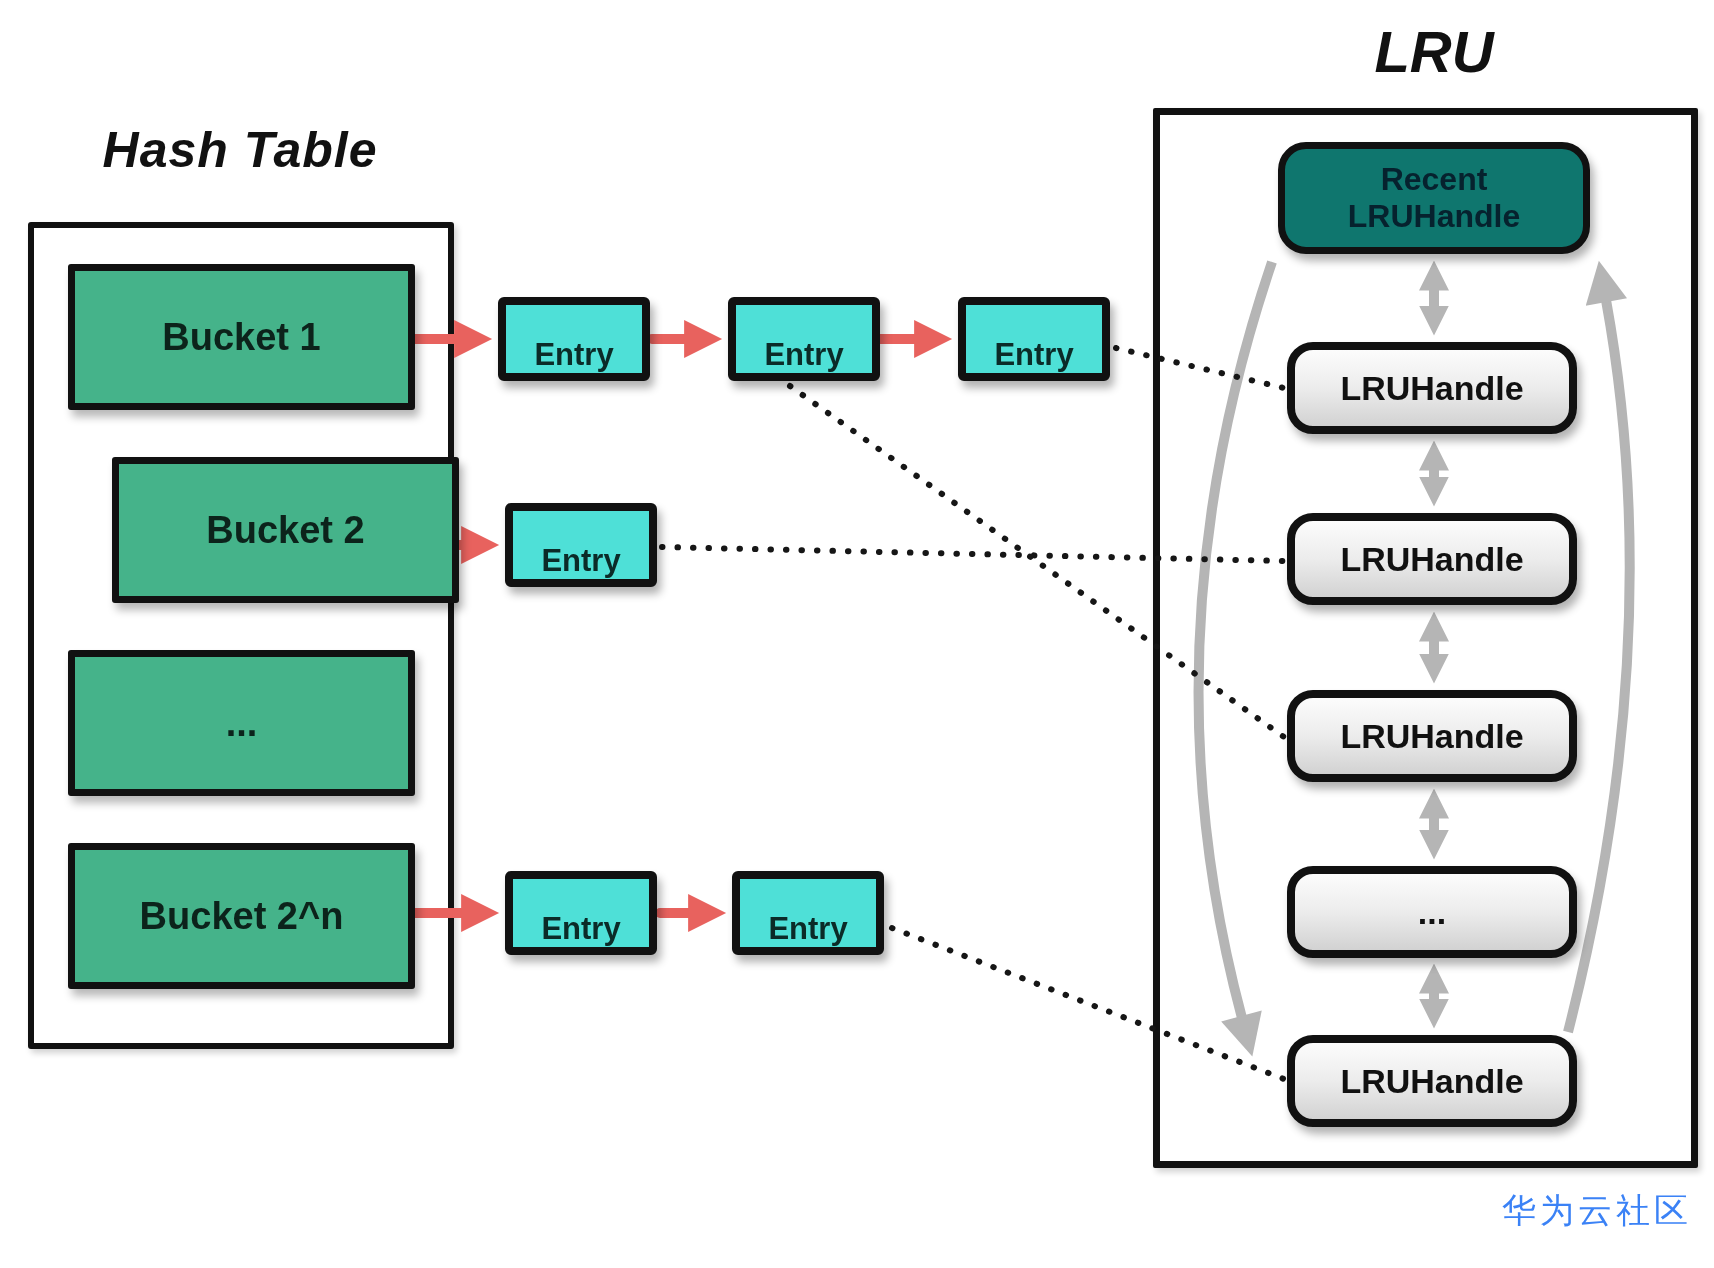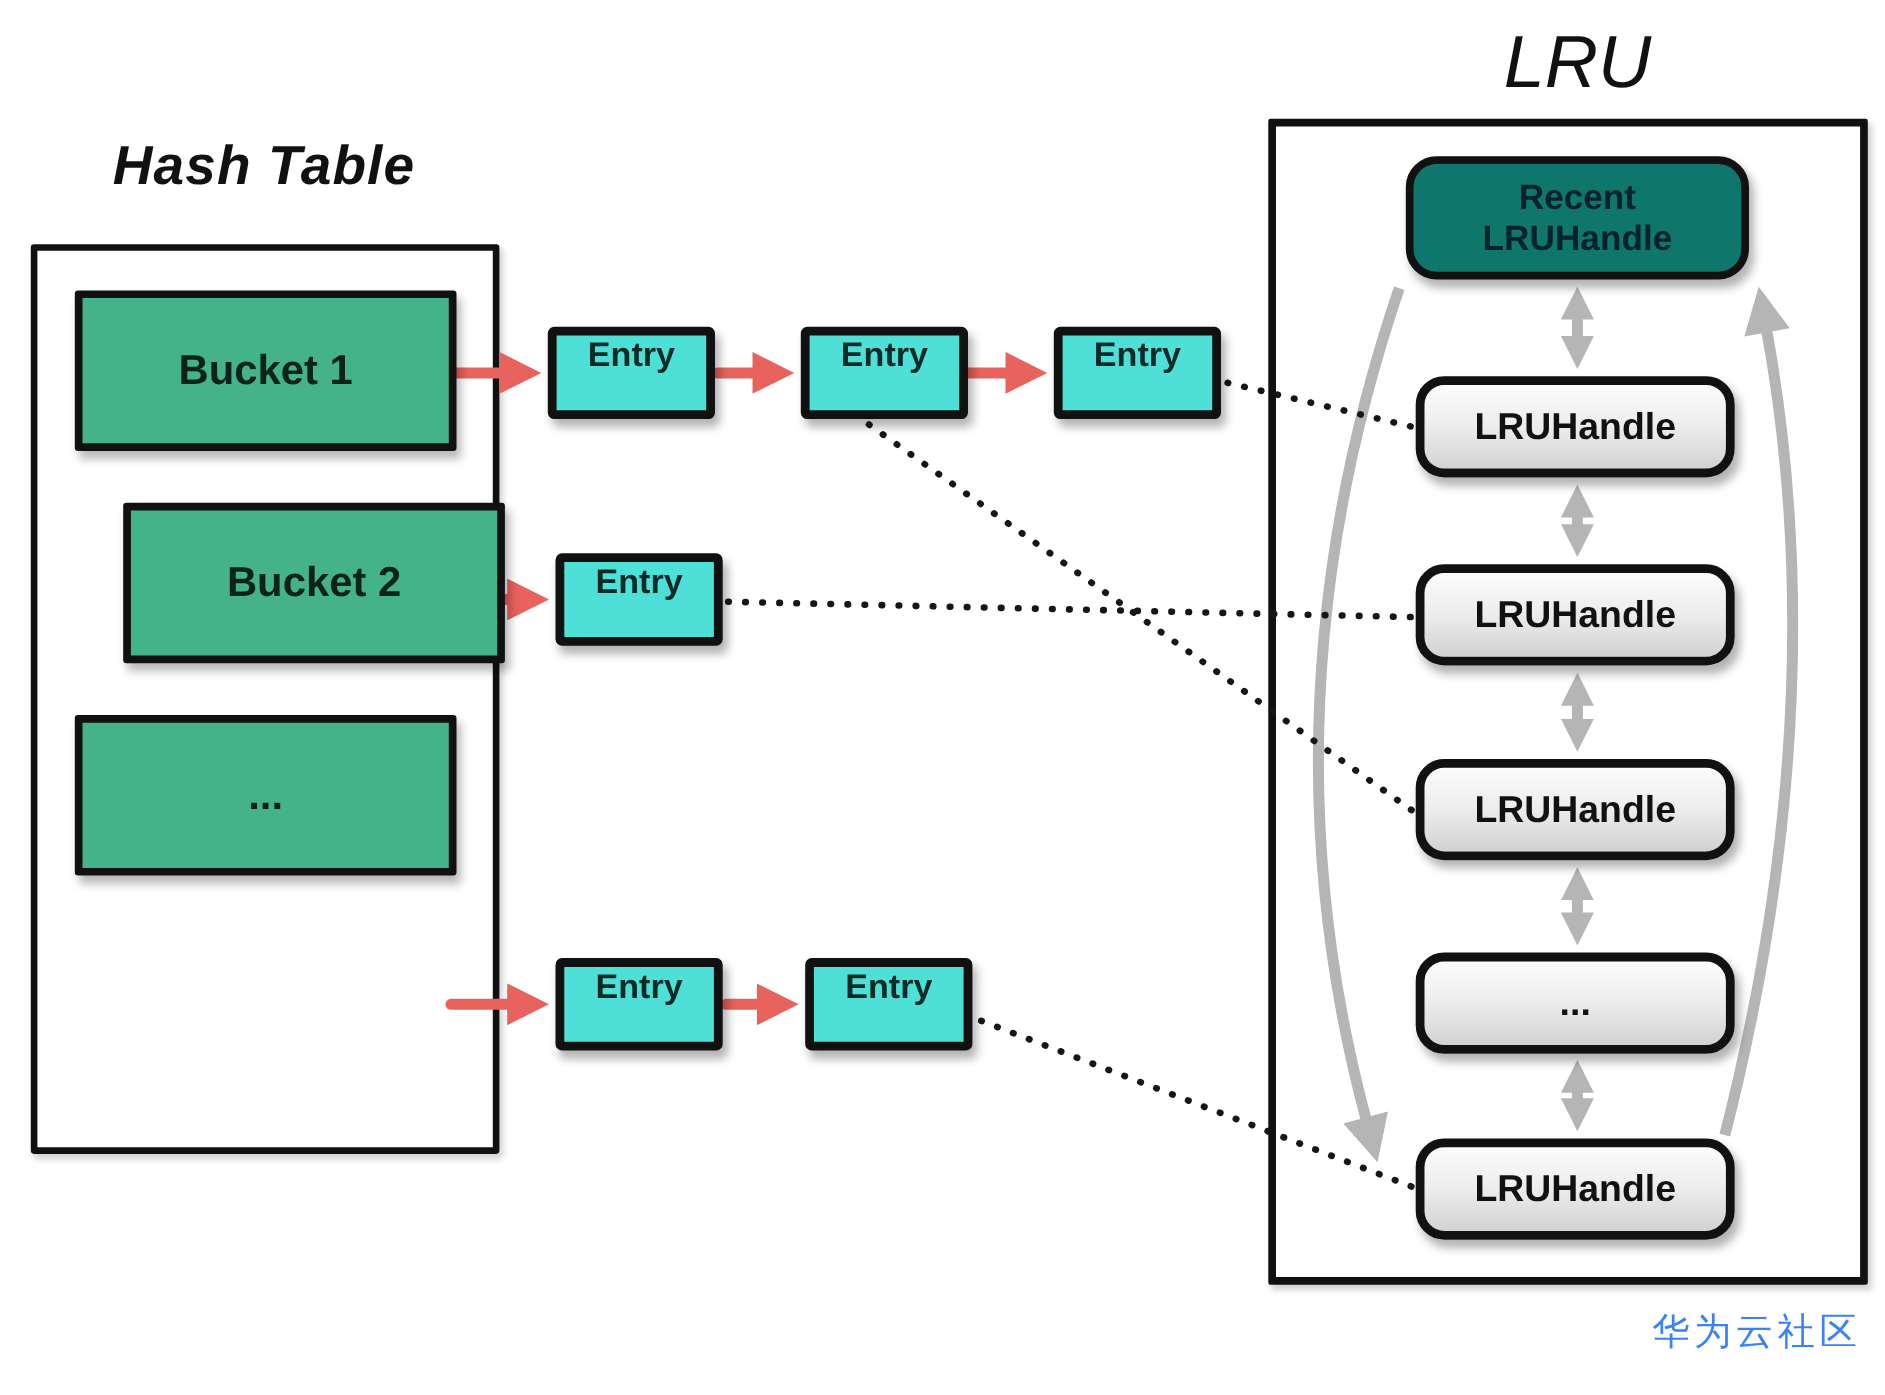--- a/index.html
+++ b/index.html
@@ -27,36 +27,36 @@
   
   .ht-title{
     position:absolute;left:20px;top:62px;width:440px;z-index:3;
     text-align:center;color:#111;
     font-weight:bold;font-style:italic;font-size:50px;line-height:1.18;
     letter-spacing:1px;
   }
   .lru-title{
     position:absolute;left:1284px;top:18px;width:300px;z-index:3;
     text-align:center;color:#111;
-    font-weight:normal;font-style:italic;font-size:67px;
+    font-weight:bold;font-style:italic;font-size:58px;
   }
   
   .bucket{
     position:absolute;left:68px;width:347px;height:146px;z-index:3;
     background:#45b38a;border:7px solid #111;box-sizing:border-box;
     display:flex;align-items:center;justify-content:center;
     font-weight:bold;font-size:38px;color:#0c231b;
     box-shadow:4px 7px 9px rgba(0,0,0,0.28);
     border-radius:3px;
   }
   
   .entry{
     position:absolute;width:152px;height:84px;z-index:3;
     background:#4ee0d7;border:8px solid #111;box-sizing:border-box;
-    display:flex;align-items:flex-start;justify-content:center;
+    display:flex;align-items:flex-end;justify-content:center;
     font-weight:bold;font-size:31px;color:#0b2b28;
     box-shadow:4px 7px 9px rgba(0,0,0,0.30);
     border-radius:6px;
   }
   
   .lru-node{
     position:absolute;left:1287px;width:290px;height:92px;z-index:3;
     background:linear-gradient(180deg,#fcfcfc 0%,#ececec 50%,#d2d2d2 100%);
     border:8px solid #111;box-sizing:border-box;border-radius:26px;
     display:flex;align-items:center;justify-content:center;
@@ -137,20 +137,23 @@
 
   <div class="bucket" style="top:264px;">
     <span>Bucket 1</span>
   </div>
   <div class="bucket" style="top:457px;margin-left:44px;">
     <span>Bucket 2</span>
   </div>
   <div class="bucket" style="top:650px;">
     <span>...</span>
   </div>
+  <div class="bucket" style="top:843px;">
+    <span>Bucket 2^n</span>
+  </div>
 
   <div class="entry" style="left:498px;top:297px;">
     <span>Entry</span>
   </div>
   <div class="entry" style="left:728px;top:297px;">
     <span>Entry</span>
   </div>
   <div class="entry" style="left:958px;top:297px;">
     <span>Entry</span>
   </div>

